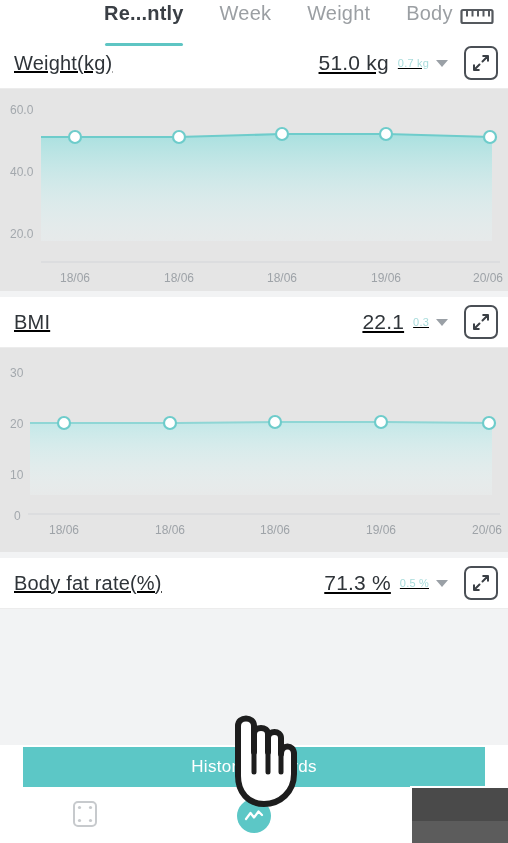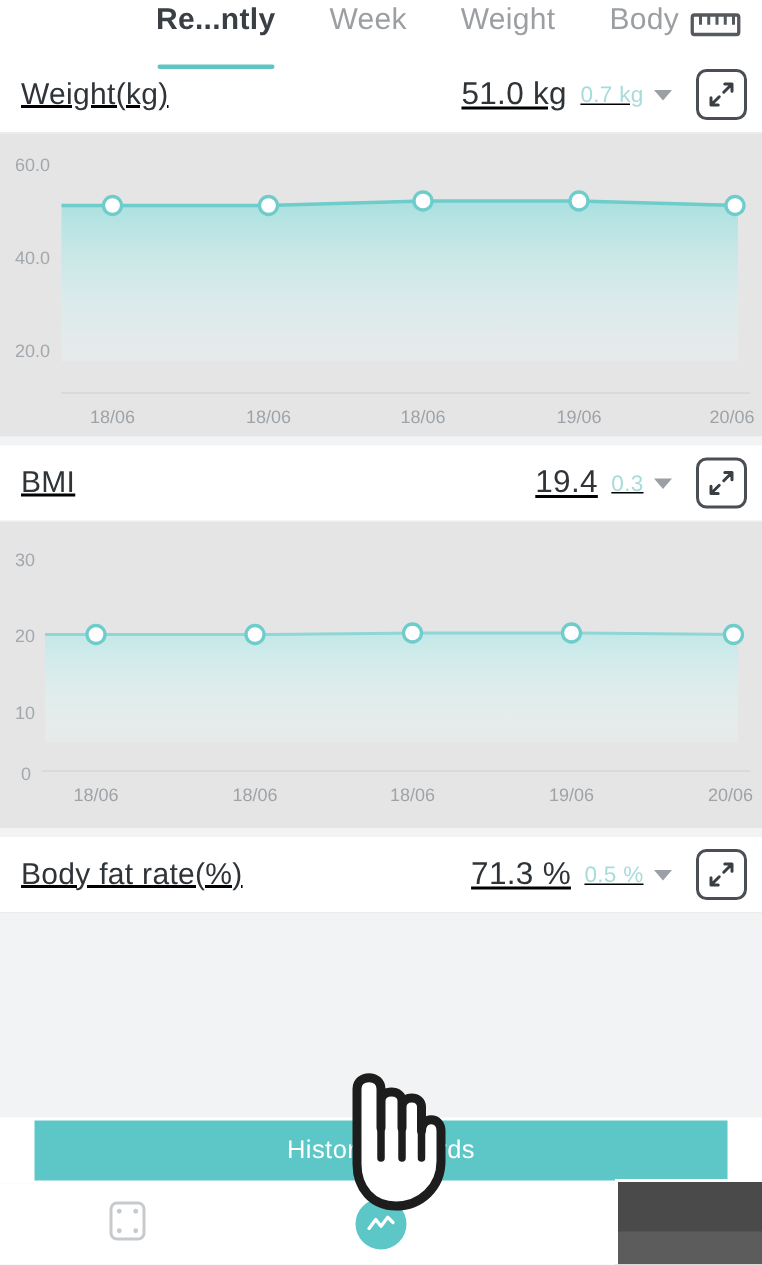--- a/index.html
+++ b/index.html
@@ -75,21 +75,21 @@
     display: flex;
     align-items: center;
     gap: 9px;
   }
   .metric-value {
     font-size: 21px;
     color: #2f3439;
     letter-spacing: .2px;
   }
   .metric-delta {
-    font-size: 15px;
+    font-size: 11px;
     color: #a8dcdb;
     letter-spacing: .2px;
   }
   .caret {
     width: 0; height: 0;
     border-left: 6px solid transparent;
     border-right: 6px solid transparent;
     border-top: 7px solid #9aa0a6;
     margin-left: -2px;
   }
@@ -246,21 +246,21 @@
       </svg>
     </div>
   </div>
 
   <div class="gap"></div>
 
   <div class="card">
     <div class="card-head">
       <div class="card-title">BMI</div>
       <div class="head-right">
-        <span class="metric-value">19.4</span>
+        <span class="metric-value">22.1</span>
         <span class="metric-delta">0.3</span>
         <span class="caret"></span>
         <span class="expand-btn">
           <svg width="20" height="20" viewBox="0 0 20 20">
             <path d="M11.5 8.5 L17 3 M17 3 L12.2 3 M17 3 L17 7.8" fill="none" stroke="#3a3f45" stroke-width="2" stroke-linecap="round"></path>
             <path d="M8.5 11.5 L3 17 M3 17 L7.8 17 M3 17 L3 12.2" fill="none" stroke="#3a3f45" stroke-width="2" stroke-linecap="round"></path>
           </svg>
         </span>
       </div>
     </div>

